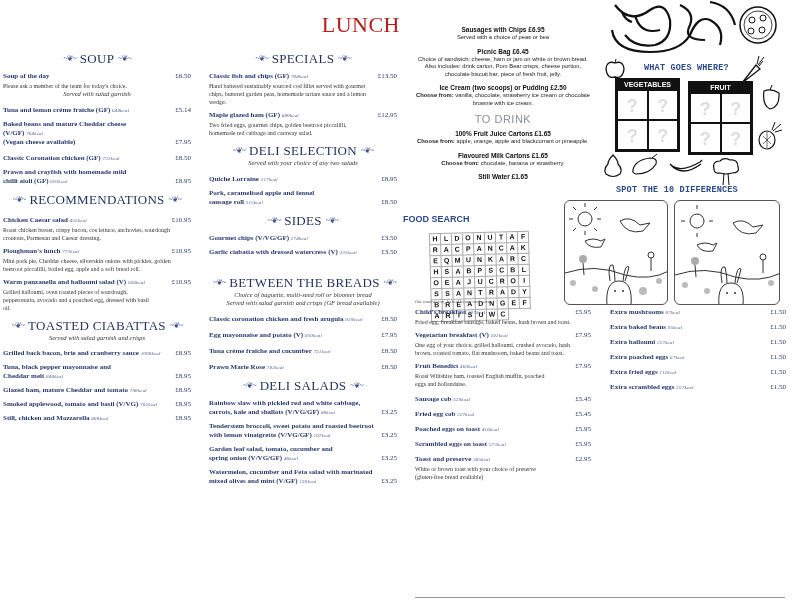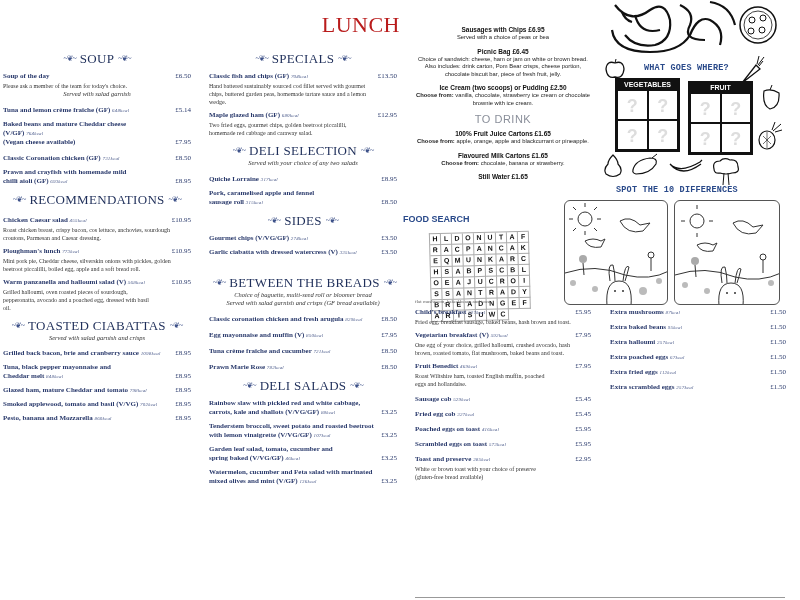--- a/index.html
+++ b/index.html
@@ -134,21 +134,21 @@
       </div>
   </div>
   <div class="item">
     <div class="item-row">
         <span class="item-name" style="max-width:170px"><span>Smoked applewood, tomato and basil (V/VG)</span> <span class="kcal">702kcal</span></span>
         <span class="price">£8.95</span>
       </div>
   </div>
   <div class="item">
     <div class="item-row">
-        <span class="item-name" style="max-width:170px"><span>Pesto, banana and Mozzarella</span> <span class="kcal">860kcal</span></span>
+        <span class="item-name" style="max-width:170px"><span>Still, chicken and Mozzarella</span> <span class="kcal">860kcal</span></span>
         <span class="price">£8.95</span>
       </div>
   </div>
 </div>
 
 <div class="col" id="col-b">
   <div class="sec-head"><span class="orn">~❦~</span><span>SPECIALS</span><span class="orn">~❦~</span></div>
   <div class="item">
     <div class="item-row">
         <span class="item-name"><span>Classic fish and chips (GF)</span> <span class="kcal">704kcal</span></span>
@@ -197,21 +197,21 @@
   <div class="sec-sub">Choice of baguette, multi-seed roll or bloomer bread</div>
   <div class="sec-sub">Served with salad garnish and crisps (GF bread available)</div>
   <div class="item" style="margin-top:8px">
     <div class="item-row">
         <span class="item-name" style="max-width:172px"><span>Classic coronation chicken and fresh arugula</span> <span class="kcal">829kcal</span></span>
         <span class="price">£8.50</span>
       </div>
   </div>
   <div class="item" style="margin-top:7px">
     <div class="item-row">
-        <span class="item-name"><span>Egg mayonnaise and muffin (V)</span> <span class="kcal">850kcal</span></span>
+        <span class="item-name"><span>Egg mayonnaise and potato (V)</span> <span class="kcal">850kcal</span></span>
         <span class="price">£7.95</span>
       </div>
   </div>
   <div class="item" style="margin-top:7px">
     <div class="item-row">
         <span class="item-name"><span>Tuna crème fraîche and cucumber</span> <span class="kcal">721kcal</span></span>
         <span class="price">£8.50</span>
       </div>
   </div>
   <div class="item" style="margin-top:7px">
@@ -229,21 +229,21 @@
       </div>
   </div>
   <div class="item">
     <div class="item-row">
         <span class="item-name" style="max-width:165px"><span>Tenderstem broccoli, sweet potato and roasted beetroot with lemon vinaigrette (V/VG/GF)</span> <span class="kcal">107kcal</span></span>
         <span class="price">£3.25</span>
       </div>
   </div>
   <div class="item">
     <div class="item-row">
-        <span class="item-name" style="max-width:125px"><span>Garden leaf salad, tomato, cucumber and spring baked (V/VG/GF)</span> <span class="kcal">46kcal</span></span>
+        <span class="item-name" style="max-width:125px"><span>Garden leaf salad, tomato, cucumber and spring onion (V/VG/GF)</span> <span class="kcal">46kcal</span></span>
         <span class="price">£3.25</span>
       </div>
   </div>
   <div class="item">
     <div class="item-row">
         <span class="item-name" style="max-width:170px"><span>Watermelon, cucumber and Feta salad with marinated mixed olives and mint (V/GF)</span> <span class="kcal">136kcal</span></span>
         <span class="price">£3.25</span>
       </div>
   </div>
 </div>

